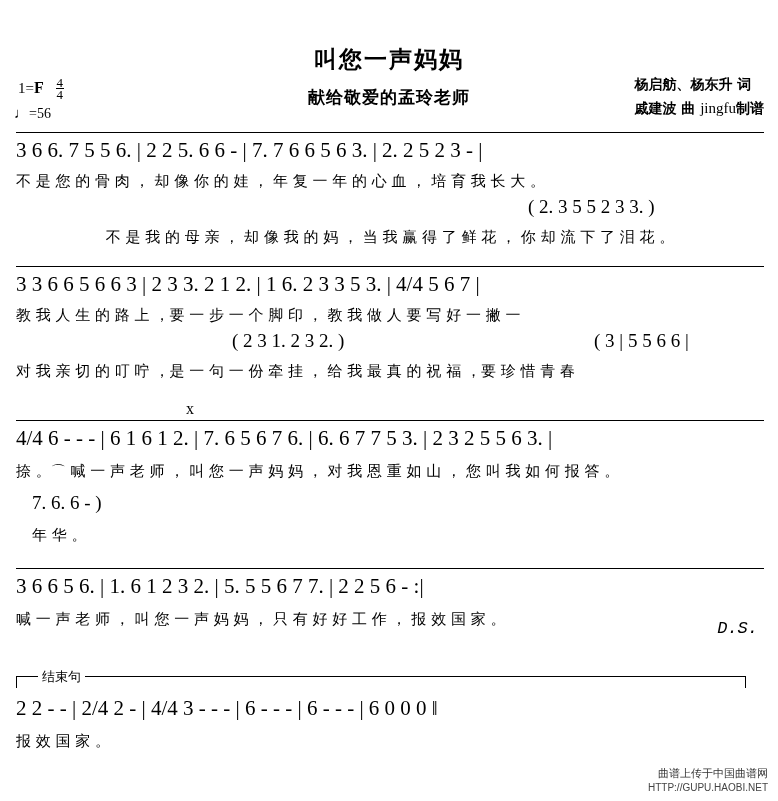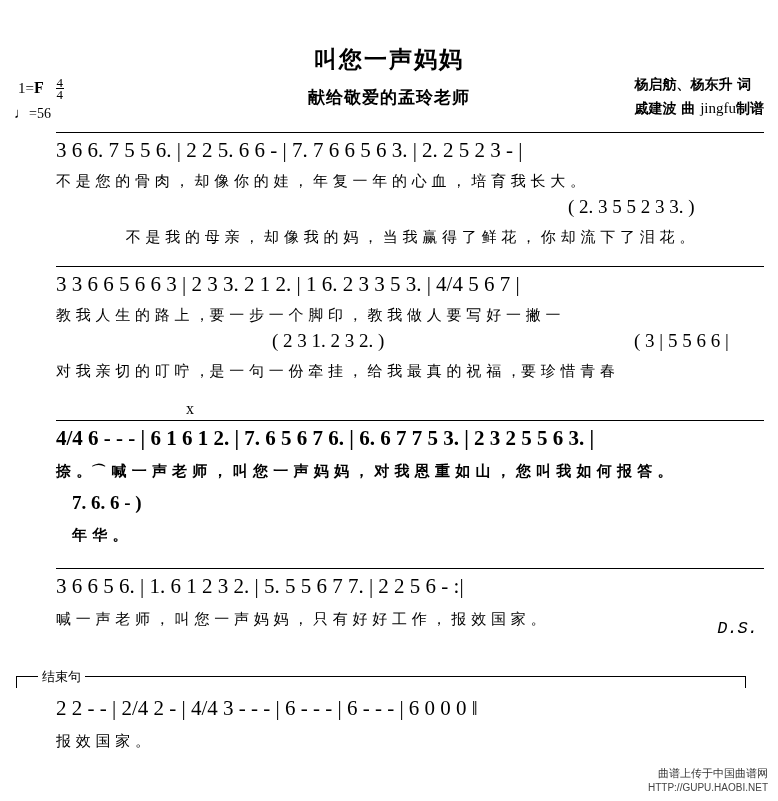--- a/index.html
+++ b/index.html
@@ -47,21 +47,21 @@
   .keyline .one{font-size:15px;}
   .keyline .eq{font-size:15px;}
   .keyline .ks{font-size:16px;font-weight:bold;}
   .timesig{display:inline-block;vertical-align:middle;text-align:center;line-height:11px;font-size:13px;margin-left:8px;position:relative;top:-1px;}
   .timesig span{display:block;}
   .timesig .top{border-bottom:1px solid #000;padding:0 1px;}
   .tempo{position:absolute;left:14px;top:105px;font-size:14px;white-space:nowrap;}
   .tempo .note{font-size:15px;}
 
   
-  .system{position:absolute;left:16px;right:14px;margin-left:40px;}
+  .system{position:absolute;left:16px;right:14px;}
   .rule{position:absolute;left:0;right:0;height:1px;background:#000;}
 
   .notes{
     position:absolute;left:0;right:0;
     font-family:"Liberation Serif", serif;
     font-size:21px;
     letter-spacing:0px;
     white-space:nowrap;
   }
   .lyr{
@@ -132,21 +132,21 @@
     <div class="rule" style="top:0px;"></div>
     <div class="notes" style="top:6px;">3 3  6 6 5  6 6   3  | 2 3  3. 2 1 2.   | 1 6. 2 3 3 5 3.   | 4/4 5 6 7 |</div>
     <div class="lyr" style="top:40px;">教 我 人 生 的 路 上 ，要   一 步 一 个 脚 印 ，       教 我 做 人 要 写 好           一 撇 一</div>
     <div class="lyr paren" style="top:64px;left:216px;">( 2 3  1. 2  3 2. )</div>
     <div class="lyr paren" style="top:64px;left:578px;">( 3  |  5 5 6 6 |</div>
     <div class="lyr" style="top:96px;">对 我 亲 切 的 叮 咛 ，是   一 句 一 份 牵 挂 ，       给 我 最 真 的 祝 福 ，要    珍 惜 青 春</div>
   </div>
 
   <div class="segno">x</div>
 
-  <div class="system" style="top:420px;height:140px;font-weight:bold;">
+  <div class="system" style="top:420px;height:140px;">
     <div class="rule" style="top:0px;"></div>
     <div class="notes" style="top:6px;">4/4 6 - - -  | 6  1 6 1 2.   | 7. 6 5 6 7 6.   | 6. 6 7 7 5 3.   | 2 3 2 5 5 6 3. |</div>
     <div class="lyr" style="top:42px;">捺 。⌒          喊 一 声 老 师 ，    叫 您 一 声 妈 妈 ，    对 我 恩 重 如 山 ，    您 叫 我 如 何 报 答 。</div>
     <div class="notes" style="top:72px;left:16px;font-size:19px;">7. 6. 6  - )</div>
     <div class="lyr" style="top:106px;left:16px;">年 华 。</div>
   </div>
 
   <div class="system" style="top:568px;height:80px;">
     <div class="rule" style="top:0px;"></div>
     <div class="notes" style="top:6px;">3   6 6 5 6.   | 1. 6 1 2 3  2.   | 5. 5 5 6 7 7.   | 2 2 5 6   - :|</div>

